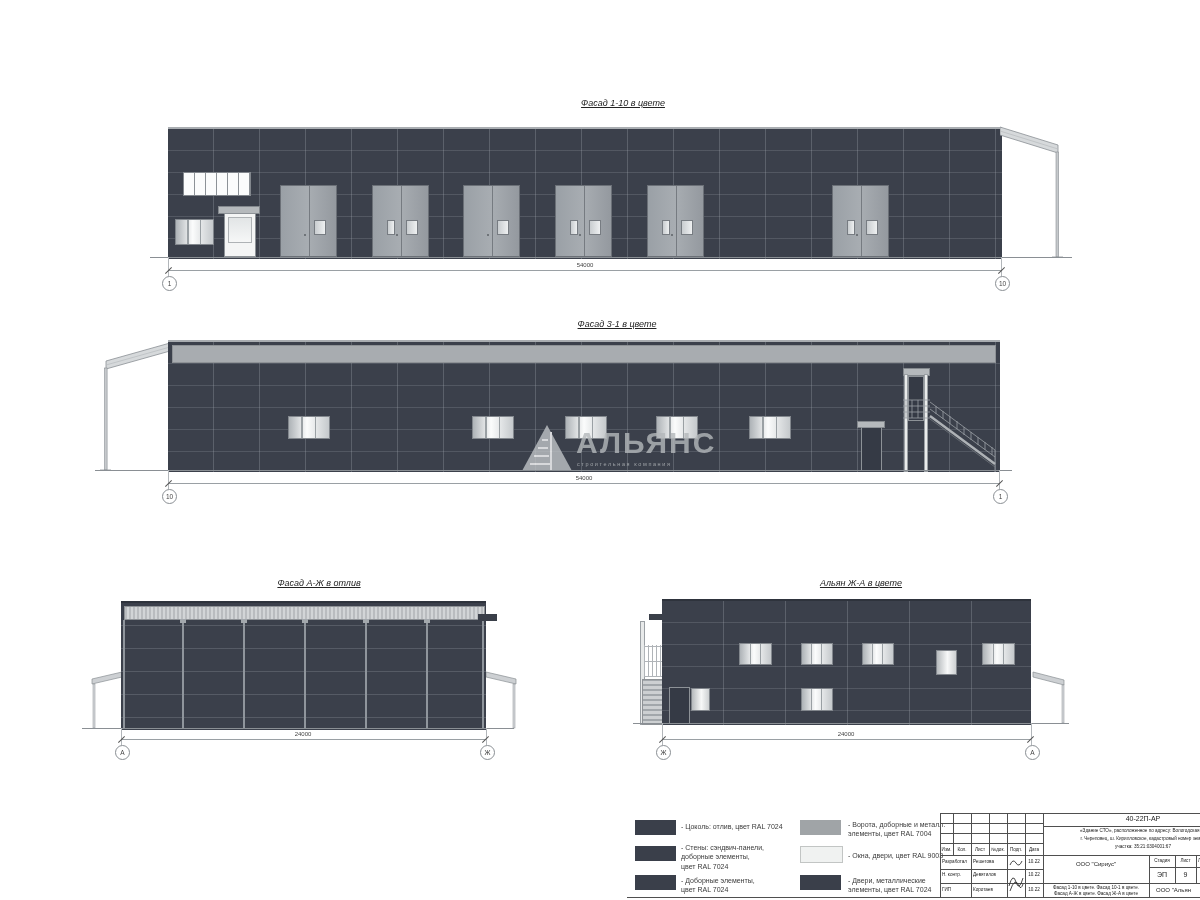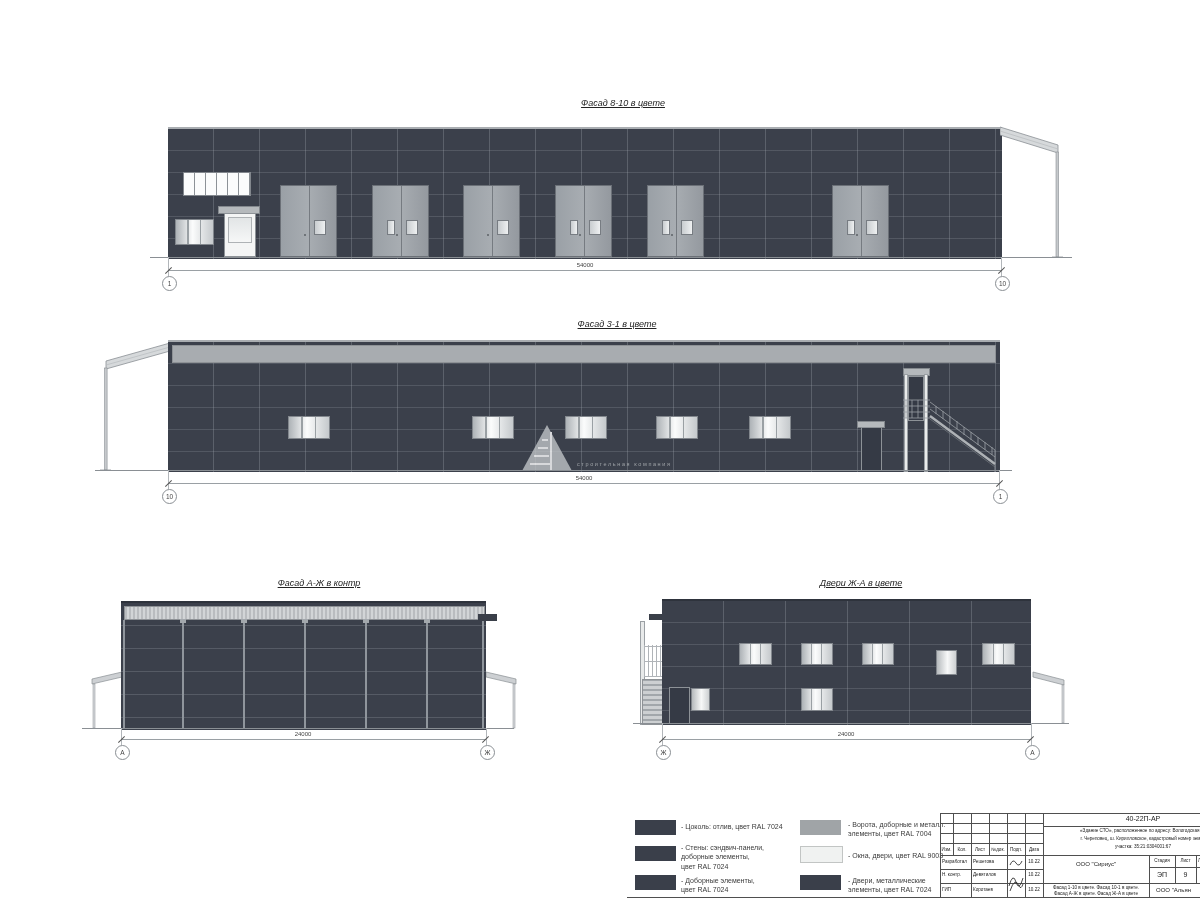--- a/index.html
+++ b/index.html
@@ -58,21 +58,21 @@
   .ctr{text-align:center;}
   
   .wm-text{font-size:30px;font-weight:bold;letter-spacing:2px;color:#b4b8bb;opacity:.8;}
   .wm-sub{font-size:5.5px;letter-spacing:1.6px;color:#b0b4b7;opacity:.85;}
 </style>
 </head>
 <body>
 
 <div id="canvas">
 
-  <div class="a ftitle" style="left:523px;top:98px;width:200px;">Фасад 8-10 в цвете</div>
+  <div class="a ftitle" style="left:523px;top:98px;width:200px;">Фасад 1-10 в цвете</div>
 
   <div class="a wall" style="left:168px;top:127px;width:834px;height:130px;"></div>
   <div class="a ribbon" style="left:183px;top:172px;width:66px;height:22px;"></div>
   <div class="a win3" style="left:175px;top:219px;width:37px;height:24px;"></div>
   <div class="a canopy-bar" style="left:218px;top:206px;width:40px;height:6px;"></div>
   <div class="a" style="left:224px;top:213px;width:30px;height:42px;background:#f4f5f5;border:1px solid #8d9297;">
     <div class="a" style="left:3px;top:3px;width:22px;height:24px;background:linear-gradient(#e2e5e6,#f6f7f7);border:1px solid #aeb2b5;"></div>
   </div>
 
   <div class="a gate" style="left:280px;top:185px;width:55px;height:70px;">
@@ -182,33 +182,34 @@
   <svg class="a" style="left:520px;top:424px;" width="52" height="48" viewBox="0 0 52 48" opacity="0.8">
     <polygon points="27,1 52,47 2,47" fill="#bfc3c6"></polygon>
     <g stroke="#ffffff" stroke-width="2">
       <line x1="10" y1="40" x2="30" y2="40"></line>
         <line x1="14" y1="32" x2="29" y2="32"></line>
       <line x1="18" y1="24" x2="28" y2="24"></line>
         <line x1="22" y1="16" x2="28" y2="16"></line>
     </g>
     <line x1="31" y1="8" x2="31" y2="47" stroke="#ffffff" stroke-width="2"></line>
   </svg>
+  <div class="a wm-text" style="left:576px;top:426px;">АЛЬЯНС</div>
   <div class="a wm-sub" style="left:577px;top:461px;">строительная компания</div>
 
   <div class="a ground" style="left:95px;top:470px;width:917px;"></div>
   <div class="a lead" style="left:168px;top:470px;height:19px;"></div>
   <div class="a lead" style="left:999px;top:470px;height:19px;"></div>
   <div class="a dim" style="left:168px;top:483px;width:832px;"></div>
   <div class="a tick" style="left:164px;top:483px;"></div>
   <div class="a tick" style="left:995px;top:483px;"></div>
   <div class="a dimlbl" style="left:534px;top:475px;width:100px;">54000</div>
   <div class="a axc" style="left:162px;top:489px;">10</div>
   <div class="a axc" style="left:993px;top:489px;">1</div>
 
-  <div class="a ftitle" style="left:219px;top:578px;width:200px;">Фасад А-Ж в контр</div>
+  <div class="a ftitle" style="left:219px;top:578px;width:200px;">Фасад А-Ж в отлив</div>
 
   <svg class="a" style="left:90px;top:666px;" width="34" height="64" viewBox="0 0 34 64">
     <polygon points="32,6 2,13 2,18 32,11" fill="#cdd0d3" stroke="#8a8f94" stroke-width="0.7"></polygon>
     <rect x="3" y="18" width="2" height="44" fill="#d6d9db" stroke="#8a8f94" stroke-width="0.5"></rect>
   </svg>
   <svg class="a" style="left:484px;top:666px;" width="34" height="64" viewBox="0 0 34 64">
     <polygon points="2,6 32,13 32,18 2,11" fill="#cdd0d3" stroke="#8a8f94" stroke-width="0.7"></polygon>
     <rect x="29" y="18" width="2" height="44" fill="#d6d9db" stroke="#8a8f94" stroke-width="0.5"></rect>
   </svg>
 
@@ -231,21 +232,21 @@
   <div class="a ground" style="left:82px;top:728px;width:432px;"></div>
   <div class="a lead" style="left:121px;top:728px;height:17px;"></div>
   <div class="a lead" style="left:486px;top:728px;height:17px;"></div>
   <div class="a dim" style="left:121px;top:739px;width:365px;"></div>
   <div class="a tick" style="left:117px;top:739px;"></div>
   <div class="a tick" style="left:481px;top:739px;"></div>
   <div class="a dimlbl" style="left:253px;top:731px;width:100px;">24000</div>
   <div class="a axc" style="left:115px;top:745px;">А</div>
   <div class="a axc" style="left:480px;top:745px;">Ж</div>
 
-  <div class="a ftitle" style="left:761px;top:578px;width:200px;">Двери Ж-А в цвете</div>
+  <div class="a ftitle" style="left:761px;top:578px;width:200px;">Альян Ж-А в цвете</div>
 
   <div class="a" style="left:640px;top:621px;width:3px;height:102px;background:#e8eaea;border:1px solid #9ba0a4;"></div>
   <div class="a" style="left:649px;top:614px;width:14px;height:6px;background:#3a3f49;"></div>
   <div class="a" style="left:644px;top:645px;width:19px;height:32px;
        background-image:repeating-linear-gradient(90deg,#b0b4b8 0 1px,rgba(0,0,0,0) 1px 4px),
                         repeating-linear-gradient(0deg,#b0b4b8 0 1px,rgba(0,0,0,0) 1px 15px);"></div>
   <div class="a" style="left:642px;top:679px;width:20px;height:44px;border:1px solid #8e9296;
        background:repeating-linear-gradient(0deg,#cdd0d2 0 3px,#a2a7ab 3px 5px);"></div>
 
   <div class="a wall-g2" style="left:662px;top:599px;width:369px;height:124px;"></div>

